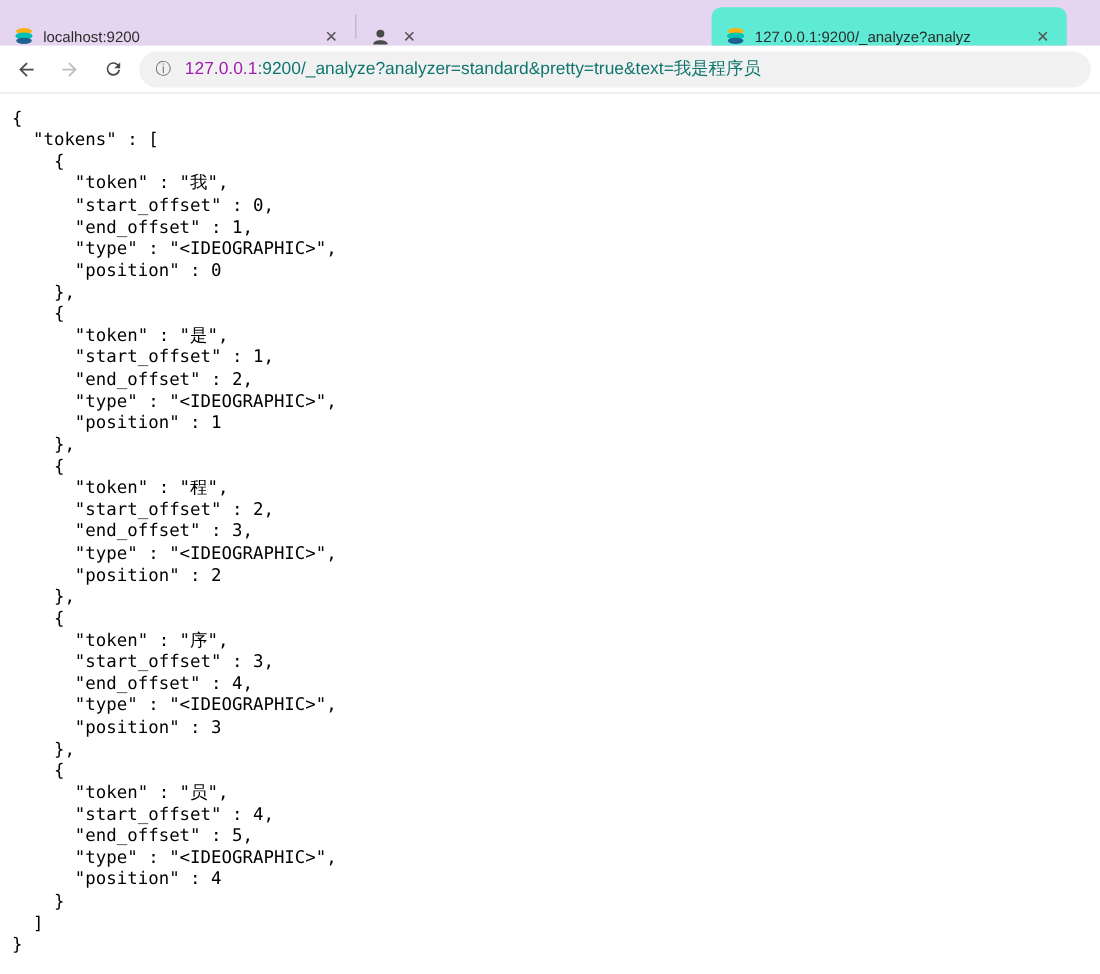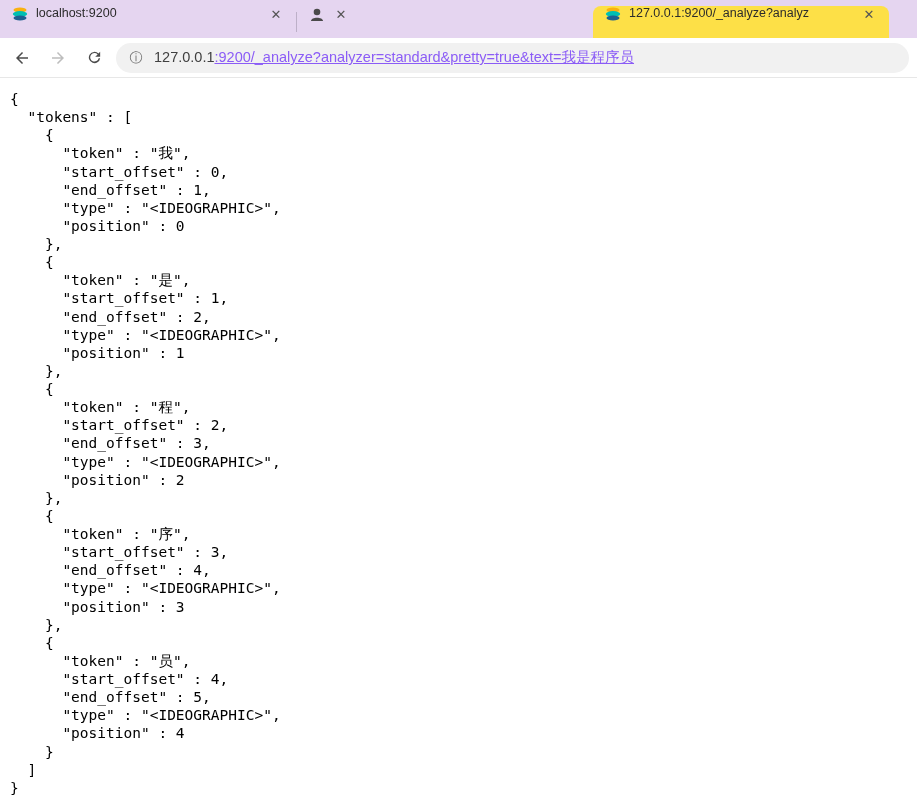--- a/index.html
+++ b/index.html
@@ -16,36 +16,36 @@
     }
     .tab-strip {
       display: flex;
       align-items: flex-end;
       height: 38px;
       padding-top: 6px;
       background: #e5d5f0;
     }
     .tab {
       display: flex;
-      align-items: flex-start;
+      align-items: flex-end;
       height: 32px;
       padding: 0 12px;
       min-width: 0;
       flex: 0 0 auto;
       width: 296px;
       border-radius: 8px 8px 0 0;
       cursor: pointer;
       gap: 8px;
       position: relative;
     }
     .tab.inactive {
       background: transparent;
     }
     .tab.active {
-      background: #fde047;
+      background: #5eead4;
     }
     .tab-favicon {
       width: 16px;
       height: 16px;
       flex-shrink: 0;
       display: inline-flex;
       align-items: center;
       justify-content: center;
     }
     .tab-title {
@@ -113,22 +113,22 @@
       color: #6b6b6b;
     }
     .omnibox-text {
       flex: 1;
       font-size: 14.5px;
       color: #202124;
       white-space: nowrap;
       overflow: hidden;
       font-family: "Segoe UI", Arial, sans-serif;
     }
-    .omnibox-text .host { color: #404040; }
-    .omnibox-text .port-path { color: #8b5cf6; text-decoration: underline; }
+    .omnibox-text .host { color: #a21caf; }
+    .omnibox-text .port-path { color: #0f766e; }
 
     
     .content {
       padding: 12px 10px 10px 10px;
       font-family: "SimSun","NSimSun","Microsoft YaHei", monospace;
       font-size: 14.5px;
       line-height: 1.25;
       white-space: pre;
       color: #000;
     }

